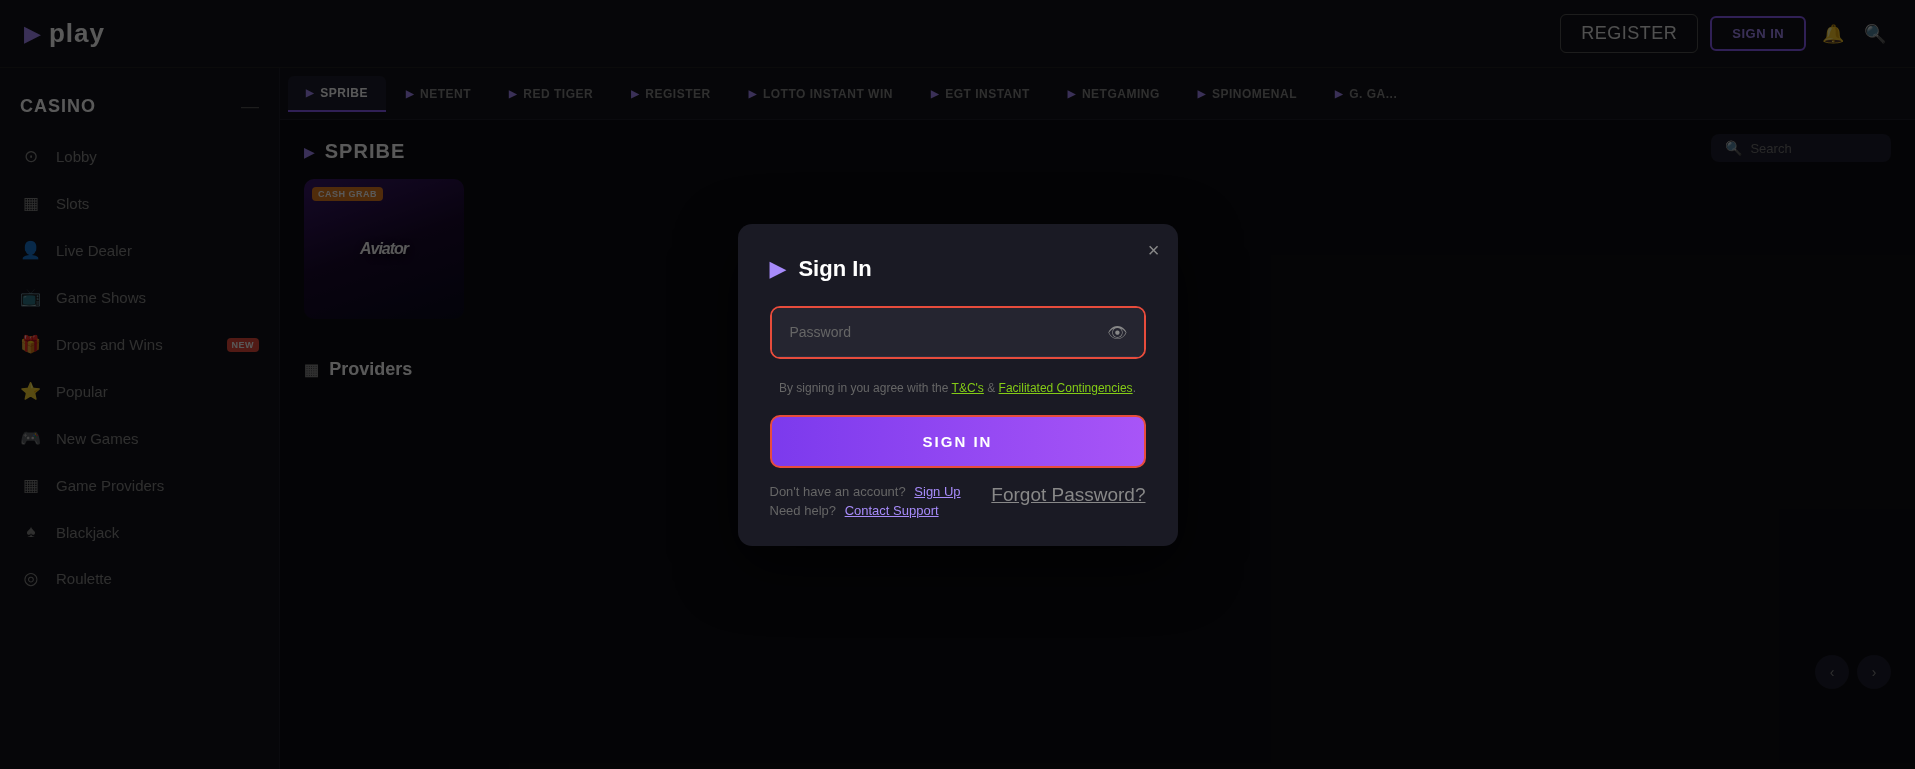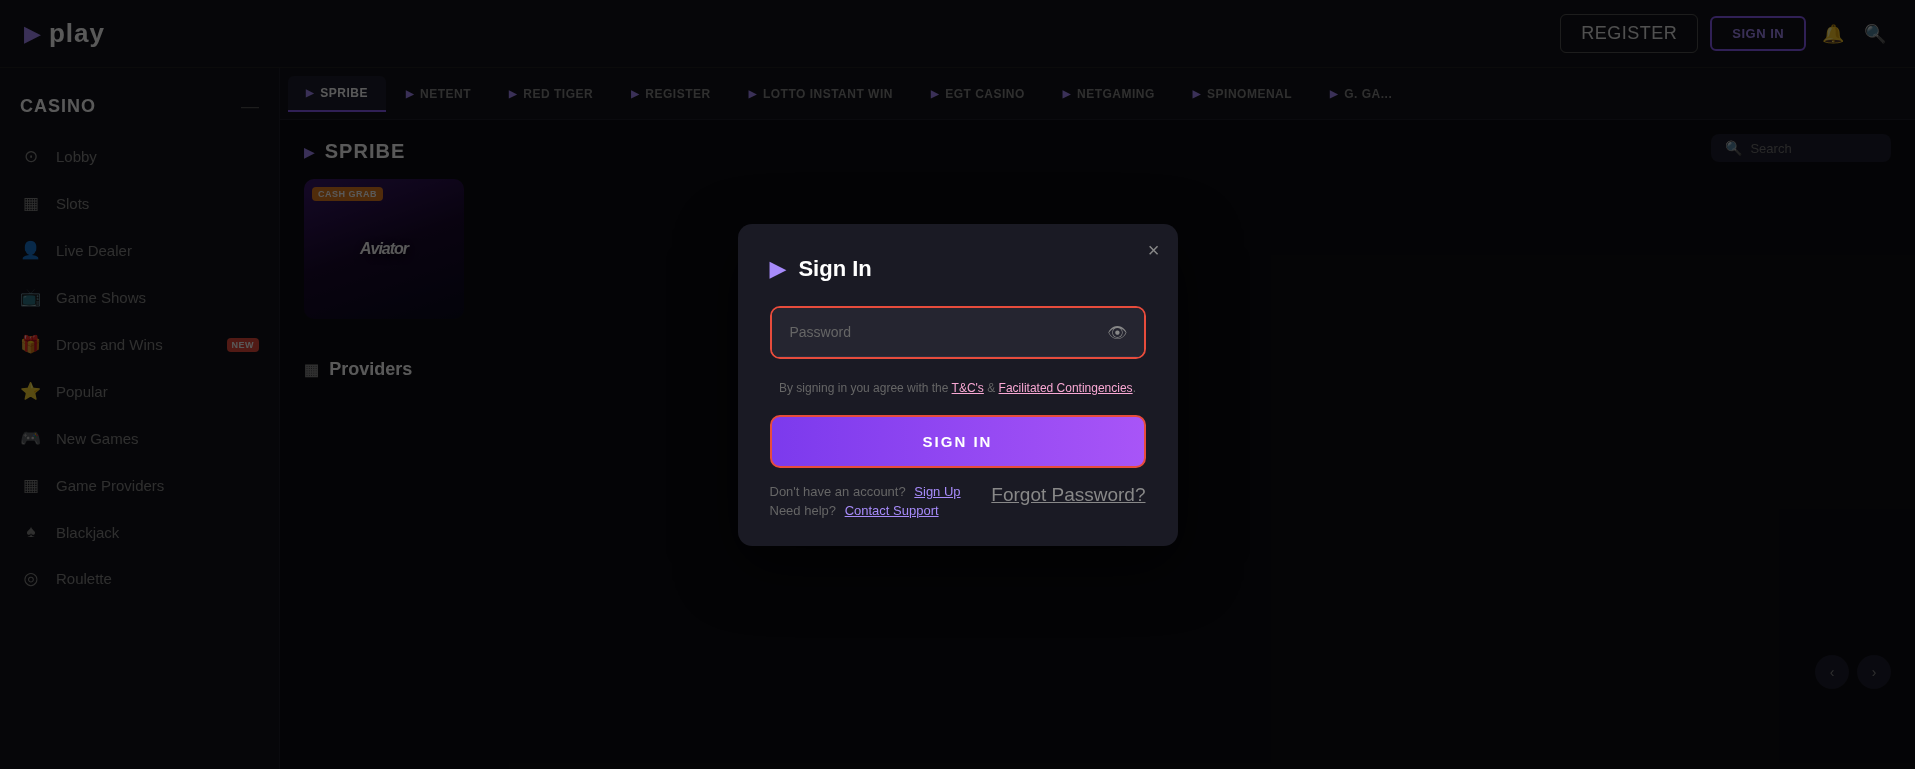--- a/index.html
+++ b/index.html
@@ -392,21 +392,21 @@
     }
 
     .modal-terms {
       text-align: center;
       color: #666;
       font-size: 12px;
       margin-bottom: 18px;
       line-height: 1.5;
     }
     .modal-terms a {
-      color: #f9a8d4;
+      color: #84cc16;
       text-decoration: underline;
     }
 
     
     .signin-btn {
       width: 100%;
       padding: 16px;
       background: linear-gradient(90deg, #7c3aed, #a855f7);
       border: 2px solid #e74c3c;
       border-radius: 10px;
@@ -509,21 +509,21 @@
       <div class="provider-tab">
         <span class="tab-play-icon">▶</span>
         <span>REGISTER</span>
       </div>
       <div class="provider-tab">
         <span class="tab-play-icon">▶</span>
         <span>LOTTO INSTANT WIN</span>
       </div>
       <div class="provider-tab">
         <span class="tab-play-icon">▶</span>
-        <span>EGT CASINO</span>
+        <span>EGT INSTANT</span>
       </div>
       <div class="provider-tab">
         <span class="tab-play-icon">▶</span>
         <span>NETGAMING</span>
       </div>
       <div class="provider-tab">
         <span class="tab-play-icon">▶</span>
         <span>SPINOMENAL</span>
       </div>
       <div class="provider-tab">

